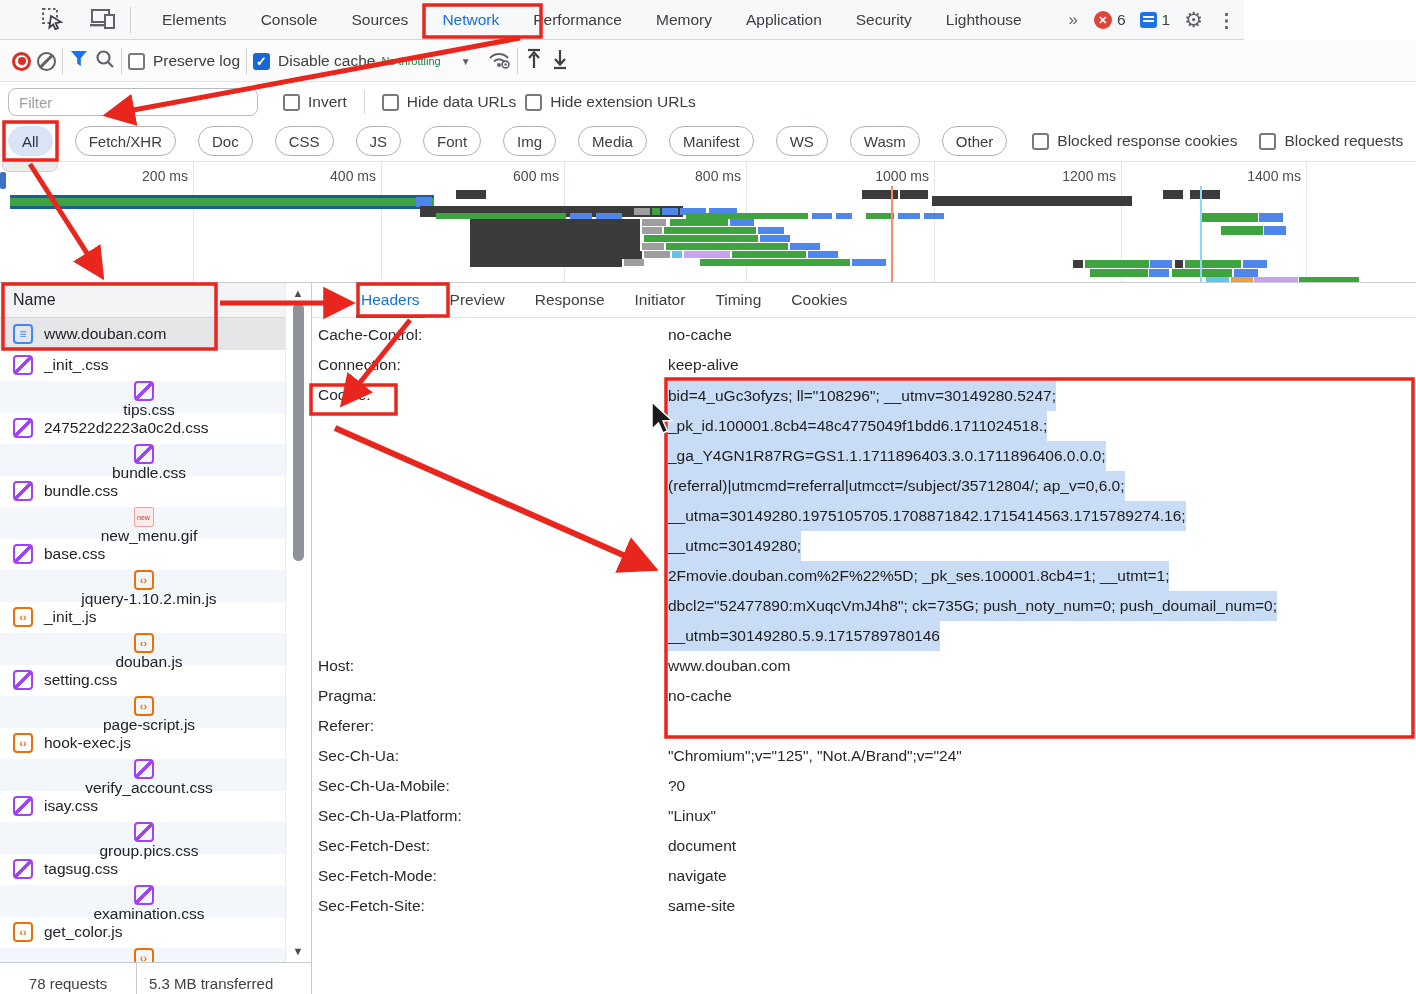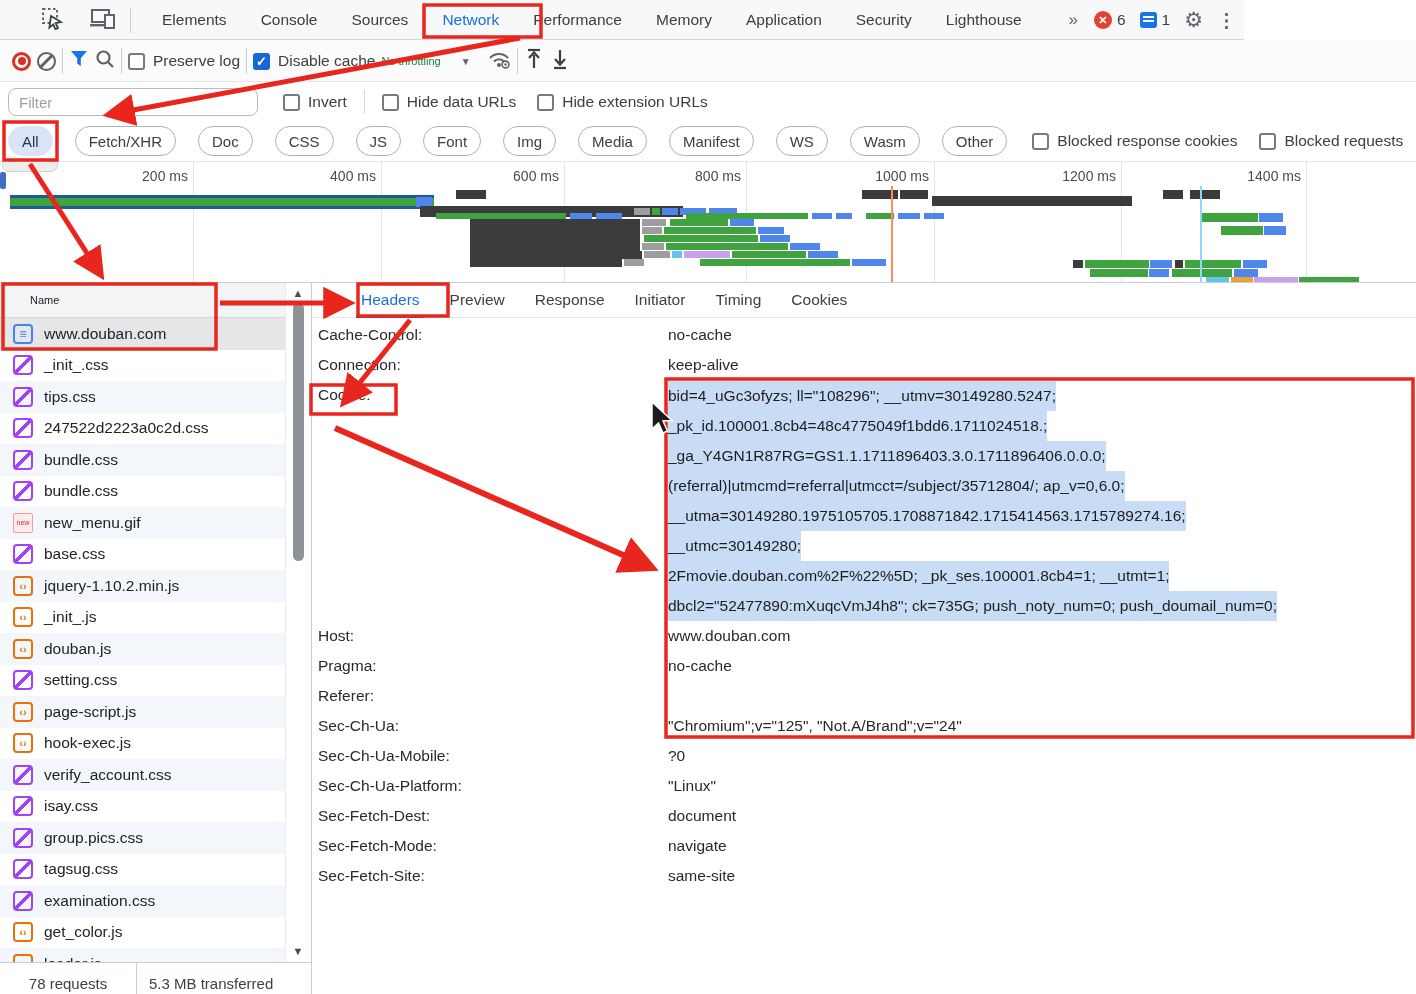--- a/index.html
+++ b/index.html
@@ -51,24 +51,24 @@
   
   .timeline { position:absolute; left:0; top:162px; width:1416px; height:121px; background:#fff; border-bottom:1px solid #c9ccd1; overflow:hidden; }
   .gridline { position:absolute; top:0; width:1px; height:121px; background:#dfe6ef; }
   .glabel { position:absolute; top:6px; font-size:14px; color:#494c50; transform:translateX(-100%); white-space:nowrap; }
   .wbar { position:absolute; }
   .marker { position:absolute; top:24px; width:2px; height:97px; }
   .tl-pill { position:absolute; left:2px; top:-4px; width:56px; height:14px; background:#ededee; border:1px solid #d3d3d4; border-radius:7px; }
   .tl-tick { position:absolute; left:0px; top:10px; width:6px; height:17px; background:#3f6fc4; border-radius:2px; }
 
   
-  .namehdr { position:absolute; left:0; top:283px; width:285px; height:35px; background:#f3f4f6; border-bottom:1px solid #d4d7da; font-size:11px; color:#202328; display:flex; align-items:center; padding-left:30px; }
+  .namehdr { position:absolute; left:0; top:283px; width:285px; height:35px; background:#f3f4f6; border-bottom:1px solid #d4d7da; font-size:16px; color:#202328; display:flex; align-items:center; padding-left:13px; }
   .filelist { position:absolute; left:0; top:318px; width:285px; height:644px; overflow:hidden; background:#fff; }
   .filerow { position:absolute; left:0; width:285px; height:31.5px; display:flex; align-items:center; padding-left:13px; font-size:15.5px; color:#202328; white-space:nowrap; }
-  .filerow.stripe { background:#f3f6fb; }
+  .filerow.stripe { background:#f3f6fb;flex-direction:column; }
   .filerow.selected { background:#e4e6e8; }
   .ficon { width:20px; height:20px; margin-right:11px; flex:none; border-radius:4px; position:relative; }
   .ficon.doc { border:2px solid #4285f4; color:#4285f4; font-size:12px; font-weight:bold; display:flex; align-items:center; justify-content:center; }
   .ficon.css { border:2px solid #a142f4; background:linear-gradient(135deg, transparent 42%, #a142f4 42%, #a142f4 58%, transparent 58%); }
   .ficon.js  { border:2px solid #e8710a; color:#e8710a; font-size:11px; font-weight:bold; display:flex; align-items:center; justify-content:center; letter-spacing:0; }
   .ficon.img { border:1px solid #e9a19b; background:#fdeceb; color:#d93025; font-size:7px; display:flex; align-items:center; justify-content:center; border-radius:2px; }
   .vscroll { position:absolute; left:285px; top:283px; width:25px; height:679px; background:#ffffff; border-left:1px solid #ececec; }
   .sarrow { position:absolute; left:5px; width:14px; font-size:11px; color:#4a4d50; text-align:center; }
   .sthumb { position:absolute; left:7px; top:20px; width:11px; height:258px; background:#8f9398; border-radius:6px; }
   .statusbar { position:absolute; left:0; top:962px; width:311px; height:32px; background:#fff; border-top:1px solid #c9ccd1; display:flex; font-size:15px; color:#3e4043; }
@@ -188,21 +188,21 @@
     <div class="fr-items">
       <span class="ck-row">
         <span class="cb"></span>
         <span>Invert</span>
       </span>
       <span class="fr-div"></span>
       <span class="ck-row">
         <span class="cb"></span>
         <span>Hide data URLs</span>
       </span>
-      <span class="ck-row" style="margin-left:12px;">
+      <span class="ck-row" style="margin-left:0;">
         <span class="cb"></span>
         <span>Hide extension URLs</span>
       </span>
     </div>
   </div>
 
   <div class="pillsrow">
     <span id="pills" style="display:flex;gap:22px;">
         <span class="pill active">All</span>
         <span class="pill">Fetch/XHR</span>
@@ -442,20 +442,21 @@
           <div class="hname">Cookie:</div>
           <div class="hval cookieblock">
             <span class="cookieline"><span>bid=4_uGc3ofyzs; ll="108296"; __utmv=30149280.5247;</span></span>
             <span class="cookieline"><span>_pk_id.100001.8cb4=48c4775049f1bdd6.1711024518.;</span></span>
             <span class="cookieline"><span>_ga_Y4GN1R87RG=GS1.1.1711896403.3.0.1711896406.0.0.0;</span></span>
             <span class="cookieline"><span>(referral)|utmcmd=referral|utmcct=/subject/35712804/; ap_v=0,6.0;</span></span>
             <span class="cookieline"><span>__utma=30149280.1975105705.1708871842.1715414563.1715789274.16;</span></span>
             <span class="cookieline"><span>__utmc=30149280;</span></span>
             <span class="cookieline"><span>2Fmovie.douban.com%2F%22%5D; _pk_ses.100001.8cb4=1; __utmt=1;</span></span>
             <span class="cookieline"><span>dbcl2="52477890:mXuqcVmJ4h8"; ck=735G; push_noty_num=0; push_doumail_num=0;</span></span>
+            <span class="cookieline"><span>__utmb=30149280.5.9.1715789780146</span></span>
           </div>
         </div>
         <div class="hrow">
           <div class="hname">Host:</div>
           <div class="hval">www.douban.com</div>
         </div>
         <div class="hrow">
           <div class="hname">Pragma:</div>
           <div class="hval">no-cache</div>
         </div>

